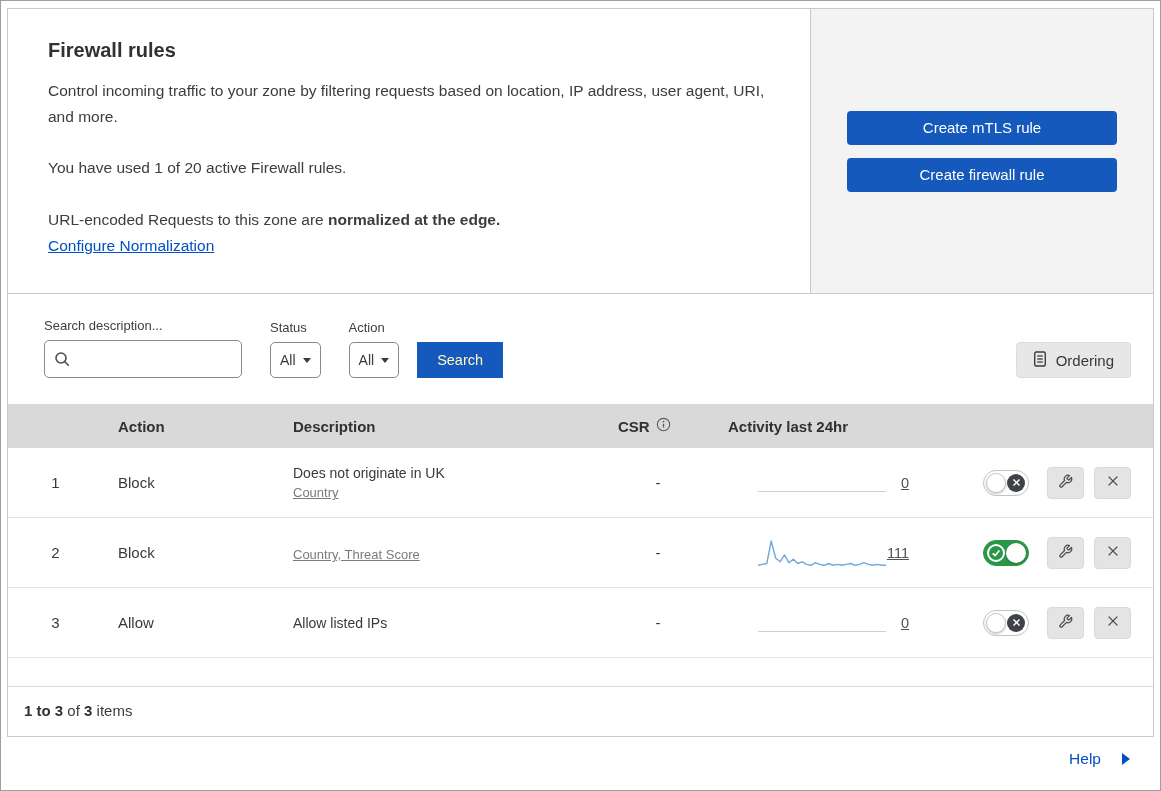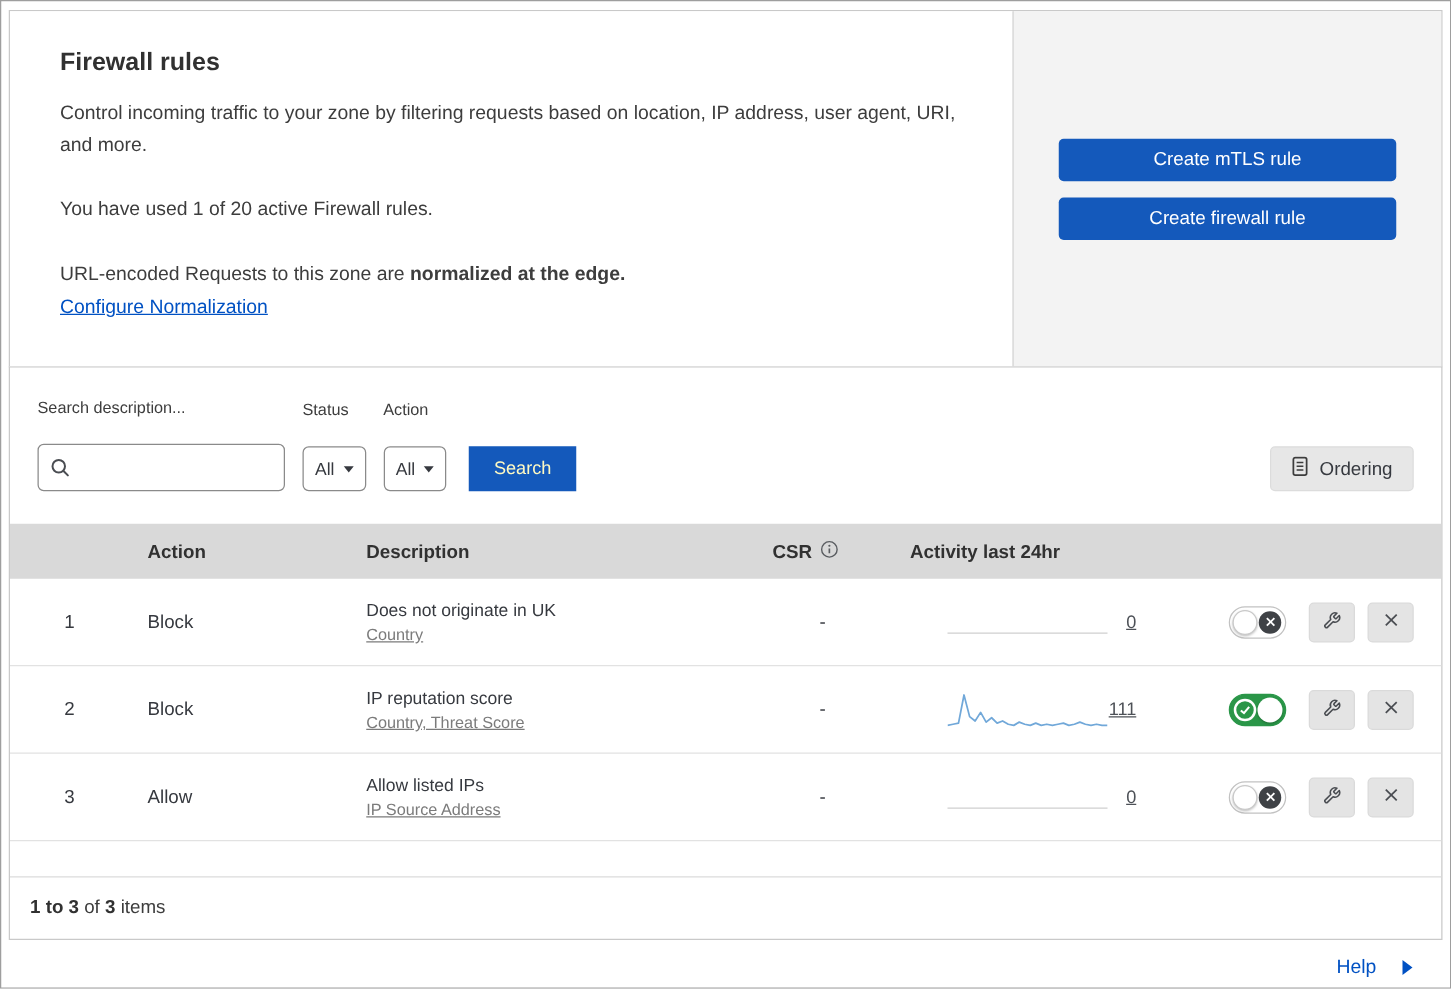--- a/index.html
+++ b/index.html
@@ -73,21 +73,21 @@
     border: 1px solid #c9c9c9;
     margin-top: -1px;
     background: #fff;
   }
   .filter-bar {
     display: flex;
     align-items: flex-end;
     padding: 24px 22px 26px 22px;
     gap: 14px;
   }
-  .field { display: flex; flex-direction: column; gap: 22px; }
+  .field { display: flex; flex-direction: column; gap: 7px; margin-left: 14px; }
   .field-label { font-size: 13px; color: #3d3d3d; }
   .search-box { position: relative; }
   .search-box input {
     width: 198px;
     height: 38px;
     border: 1px solid #8a8a8a;
     border-radius: 5px;
     padding: 0 10px 0 36px;
     font-size: 14px;
     font-family: inherit;
@@ -375,21 +375,20 @@
                 <line x1="13" y1="3" x2="3" y2="13" stroke="#4a4d52" stroke-width="1.6"></line>
               </svg></span>
         </button>
       </div>
     </div>
 
     <div class="trow">
       <div class="c-num">2</div>
       <div class="c-action">Block</div>
       <div class="c-desc">
-        <div class="desc-title">IP reputation score</div>
         <div class="desc-sub">Country, Threat Score</div>
       </div>
       <div class="c-csr">-</div>
       <div class="c-activity">
         <div class="spark">
             <svg width="128" height="34" viewBox="0 0 128 34">
               <polyline points="0.0,29.3 4.4,28.4 8.8,27.5 13.2,5.0 17.7,22.3 22.1,25.8 26.5,18.9 30.9,26.7 35.3,23.2 39.7,27.5 44.1,25.8 48.6,28.4 53.0,29.3 57.4,26.7 61.8,28.4 66.2,29.3 70.6,27.5 75.0,29.3 79.4,28.4 83.9,29.3 88.3,28.4 92.7,27.5 97.1,29.3 101.5,28.4 105.9,26.7 110.3,28.4 114.8,29.3 119.2,28.4 123.6,29.3 128.0,29.3" fill="none" stroke="#71a8d9" stroke-width="1.4" stroke-linejoin="round"></polyline>
             </svg>
           </div>
         <a class="count">111</a>
@@ -416,21 +415,20 @@
               </svg></span>
         </button>
       </div>
     </div>
 
     <div class="trow">
       <div class="c-num">3</div>
       <div class="c-action">Allow</div>
       <div class="c-desc">
         <div class="desc-title">Allow listed IPs</div>
-        <div class="desc-sub">IP Source Address</div>
       </div>
       <div class="c-csr">-</div>
       <div class="c-activity">
         <div class="spark empty"></div>
         <a class="count">0</a>
       </div>
       <div class="c-controls">
         <div class="toggle off">
 
           <span class="ind x-ind">

